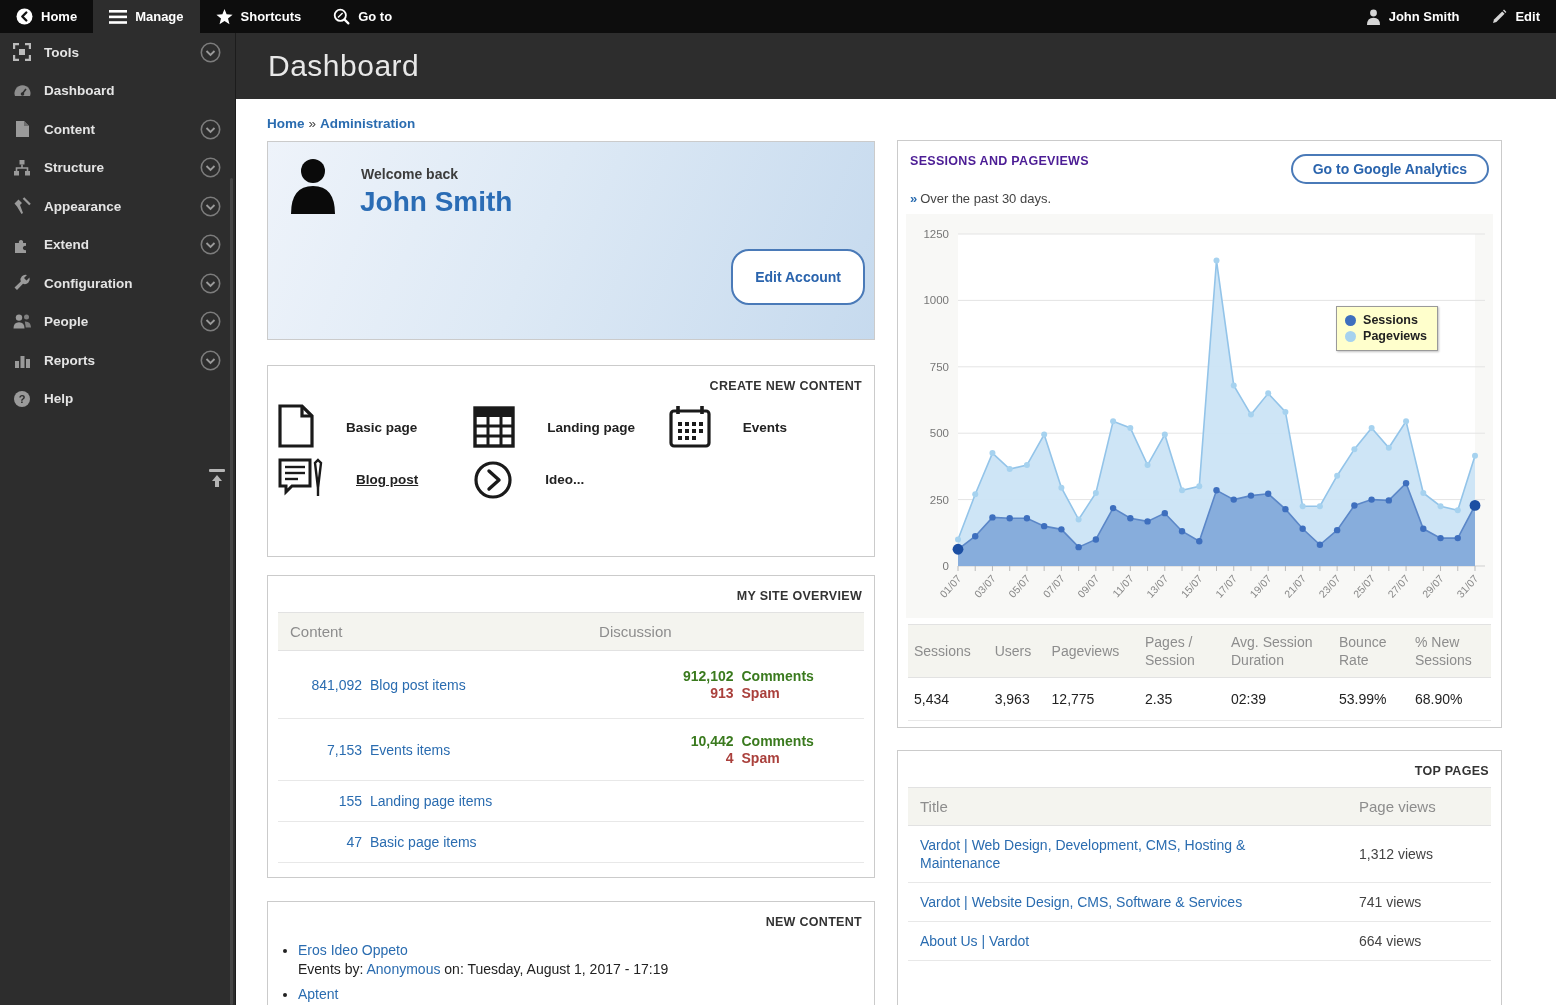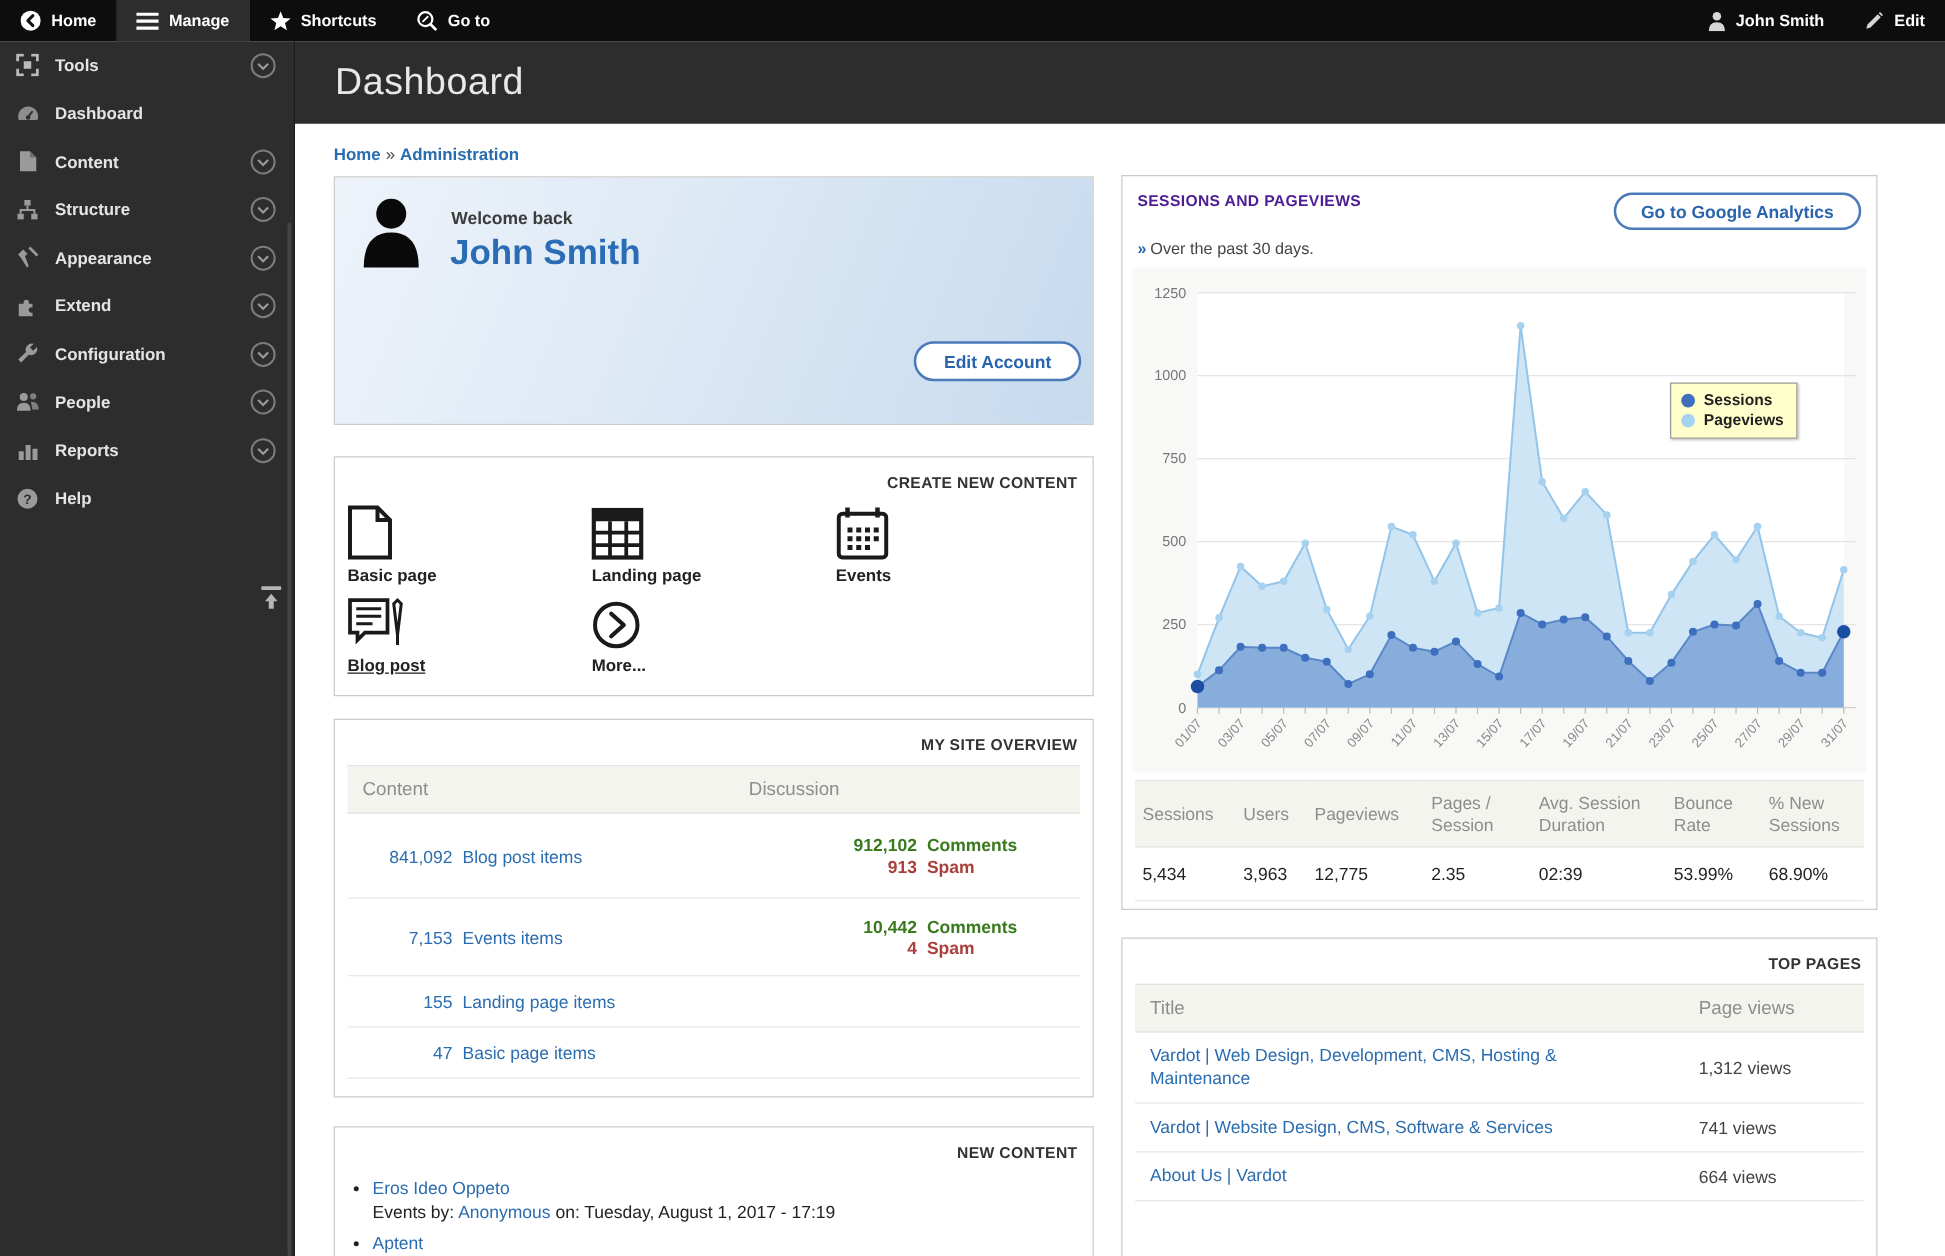--- a/index.html
+++ b/index.html
@@ -42,27 +42,27 @@
   .panel { border:1px solid #cbcbcb; background:#fff; }
   .panel-title { font-size:12.5px; font-weight:bold; color:#333; letter-spacing:.3px; padding:13px 12px 9px 12px;text-align:right; }
 
   
   .welcome { height:199px; position:relative; margin-bottom:25px;
     background:linear-gradient(112deg,#eef3fa 0%, #dde9f5 45%, #c6daee 100%); border:1px solid #cbcbcb; }
   .welcome .avatar { position:absolute; left:17px; top:14px; color:#0a0a0a; }
   .welcome .greeting { position:absolute; left:93px; top:24px; font-size:14px; color:#3c3c3c; font-weight:bold; }
   .welcome .name { position:absolute; left:92px; top:44px; font-size:28px; font-weight:bold; color:#2a6cb5; }
   .btn-pill { display:inline-block; background:#fff; border:2px solid #4a7ab8; border-radius:18px;
-    color:#2a64ad; font-size:14px; font-weight:bold; padding:6px 22px; cursor:pointer; white-space:nowrap; }
+    color:#2a64ad; font-size:14px; font-weight:bold; padding:18px 22px; cursor:pointer; white-space:nowrap; }
   .welcome .btn-pill { position:absolute; right:9px; bottom:34px; }
 
   
   .create { height:192px; margin-bottom:18px; }
   .create-grid { display:grid; grid-template-columns:1fr 1fr 1fr; row-gap:6px; padding:0 10px; }
-  .create-item { display:flex; flex-direction:column; align-items:flex-start; cursor:pointer; color:#1a1a1a; }
+  .create-item { display:flex; align-items:center; cursor:pointer; color:#1a1a1a;gap:32px; }
   .create-item .ci-icon { height:46px; display:flex; align-items:flex-end; justify-content:center; }
   .create-item .ci-label { font-size:13.5px; font-weight:bold; color:#222; margin-top:5px; }
   .create-item .ci-label.u { text-decoration:underline; }
 
   
   .dtable { margin:0 10px 14px 10px; }
   .dt-head { display:flex; background:#f4f4ef; border-top:1px solid #e2e2e2; border-bottom:1px solid #e2e2e2;
     color:#8d8d8d; font-size:15px; padding:10px 12px; }
   .dt-row { display:flex; border-bottom:1px solid #e8e8e8; padding:10px 12px; align-items:center;gap:32px; }
   a.lnk { color:#2a6cb0; text-decoration:none; cursor:pointer; font-size:14px; }
@@ -402,21 +402,21 @@
           </span>
           <span class="ci-label u">Blog post</span>
         </div>
         <div class="create-item">
           <span class="ci-icon">
             <svg width="40" height="40" viewBox="0 0 40 40">
                 <circle cx="20" cy="20" r="17" fill="none" stroke="#1a1a1a" stroke-width="3.2"></circle>
                 <path d="M16 11 L26 20 L16 29" fill="none" stroke="#1a1a1a" stroke-width="3.4" stroke-linecap="round" stroke-linejoin="round"></path>
               </svg>
           </span>
-          <span class="ci-label">More...</span>
+          <span class="ci-label">Ideo...</span>
         </div>
         <div></div>
       </div>
     </div>
 
     <div class="panel">
       <div class="panel-title">MY SITE OVERVIEW</div>
       <div class="dtable">
         <div class="dt-head">
           <div class="ov-colA">Content</div>

